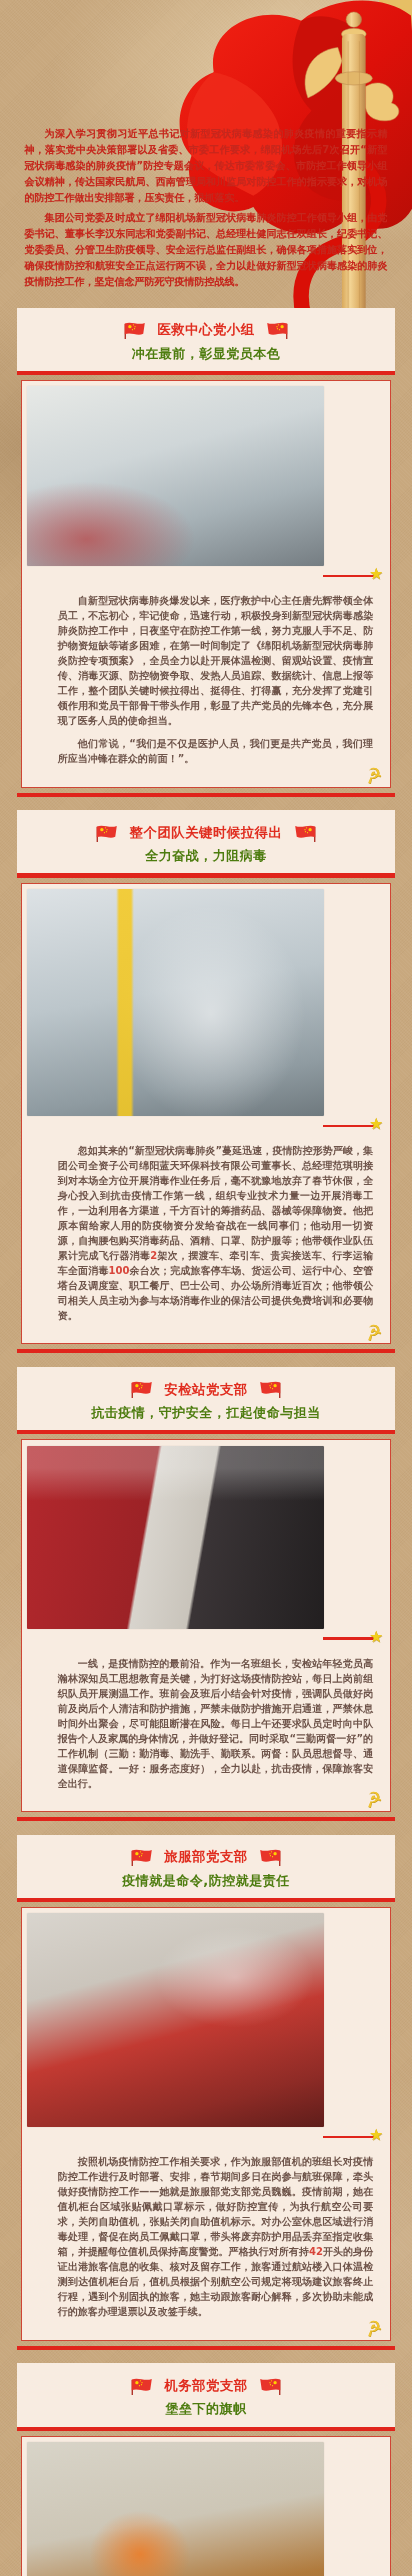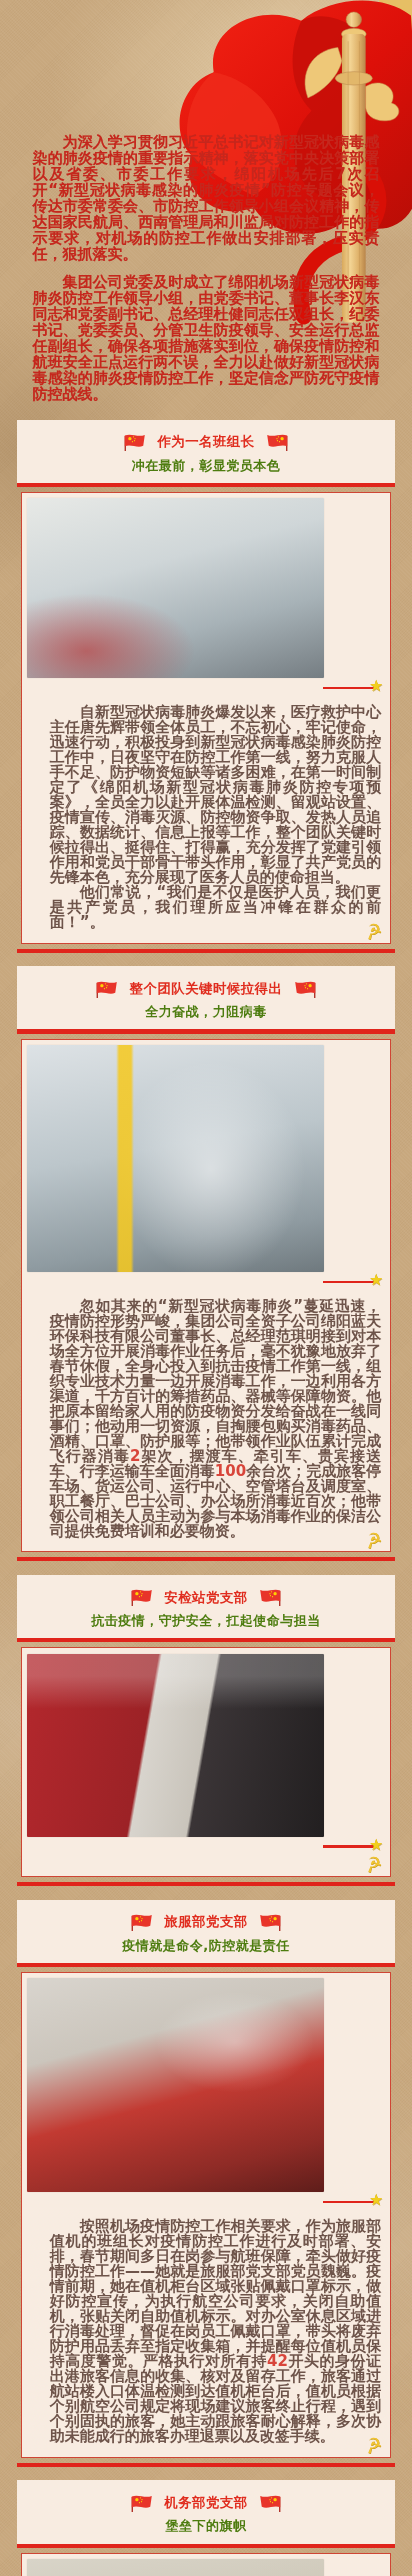--- a/index.html
+++ b/index.html
@@ -20,22 +20,22 @@
       radial-gradient(319px 289px at 96% 55%, rgba(255,255,255,.10), rgba(255,255,255,0) 60%),
       radial-gradient(361px 309px at 90% 92%, rgba(110,78,42,.16), rgba(110,78,42,0) 70%),
       repeating-linear-gradient(45deg, rgba(255,255,255,.035) 0 1px, rgba(0,0,0,0) 1px 2.6px),
       repeating-linear-gradient(-45deg, rgba(90,60,30,.035) 0 0.5px, rgba(0,0,0,0) 0.5px 2.1px);
   }
   
   .hero{position:absolute;top:0;left:0;width:412px;height:340px;z-index:1;}
   
   .intro{position:relative;z-index:2;padding:122px 20.6px 0 20.6px;}
   .intro p, .closing p{
-    margin:12px;
-    font-size:15px;line-height:16px;
+    margin:4px;
+    font-size:10px;line-height:16px;
     font-weight:bold;color:#c5271d;
     text-indent:2em;text-align:justify;
     text-shadow:0 0 0.5px rgba(197,39,29,.35);
   }
   
   #sections{position:relative;z-index:2;margin-top:17.5px;}
   .section{margin:0 17px 13.4px 17px;}
   .sec-header{background:#f8ece1;padding:13.4px 5.2px 8.2px 5.2px;text-align:center;}
   .sec-title-row{display:flex;justify-content:center;align-items:center;gap:11.3px;}
   .flag-icon{width:24px;height:18.5px;flex:0 0 auto;}
@@ -74,21 +74,21 @@
     linear-gradient(170deg,#d8d4c8 0%,#cdc6b6 40%,#b07a3c 70%,#8a5a28 100%);}
   .star-line{display:flex;justify-content:flex-end;align-items:center;height:15.5px;margin:2.1px 2.1px 0 0;}
   .star-line .line{width:52px;height:2.1px;background:#e0241b;}
   .star-line .star{
     color:#f2cf1d;font-size:15.5px;line-height:15.5px;margin-left:-6.2px;
     text-shadow:0 0 0.5px #b98d12, 0.5px 0.5px 0 rgba(185,141,18,.6);
     transform:translateY(-1px);
   }
   .box-text{margin:9.3px 4.1px 0 23px;}
   .box-text p{
-    margin:0;font-size:15px;line-height:15px;
+    margin:8px;font-size:10px;line-height:15px;
     font-weight:bold;color:#6e544a;
     text-indent:2em;text-align:justify;
   }
   .box-text .num{color:#d8453a;}
   .emblem{
     position:absolute;right:8.2px;bottom:1px;
     color:#f0c431;font-size:19.6px;line-height:1;
     transform:rotate(-18deg);
     text-shadow:0 0.5px 0 #b98d12;
   }
@@ -147,21 +147,21 @@
       <div class="sec-title-row">
         <svg class="flag-icon left" viewBox="0 0 46 36">
           <path d="M6,6 L6,35" stroke="#a8221a" stroke-width="2.5"></path>
           <path d="M5,5 C18,0 30,9 44,4 L41,25 C29,30 17,21 5,26 Z" fill="#e8342a"></path>
           <circle cx="15" cy="11" r="3.2" fill="#ffd200"></circle>
           <circle cx="22" cy="7.5" r="1.2" fill="#ffd200"></circle>
           <circle cx="25" cy="11" r="1.2" fill="#ffd200"></circle>
           <circle cx="24" cy="15" r="1.2" fill="#ffd200"></circle>
           <circle cx="20" cy="17" r="1.2" fill="#ffd200"></circle>
         </svg>
-        <span class="sec-title">作为一名班组长</span>
+        <span class="sec-title">医救中心党小组</span>
         <svg class="flag-icon right" viewBox="0 0 46 36">
           <path d="M6,6 L6,35" stroke="#a8221a" stroke-width="2.5"></path>
           <path d="M5,5 C18,0 30,9 44,4 L41,25 C29,30 17,21 5,26 Z" fill="#e8342a"></path>
           <circle cx="15" cy="11" r="3.2" fill="#ffd200"></circle>
           <circle cx="22" cy="7.5" r="1.2" fill="#ffd200"></circle>
           <circle cx="25" cy="11" r="1.2" fill="#ffd200"></circle>
           <circle cx="24" cy="15" r="1.2" fill="#ffd200"></circle>
           <circle cx="20" cy="17" r="1.2" fill="#ffd200"></circle>
         </svg>
       </div>
@@ -249,20 +249,21 @@
       <div class="sec-subtitle">抗击疫情，守护安全，扛起使命与担当</div>
     </div>
     <div class="sec-bar"></div>
     <div class="sec-body">
       <div class="photo p3"></div>
       <div class="star-line">
         <div class="line"></div>
         <div class="star">★</div>
       </div>
       <div class="box-text">
+            <p>一线，是疫情防控的最前沿。作为一名班组长，安检站年轻党员高瀚林深知员工思想教育是关键，为打好这场疫情防控站，每日上岗前组织队员开展测温工作。班前会及班后小结会针对疫情，强调队员做好岗前及岗后个人清洁和防护措施，严禁未做防护措施开启通道，严禁休息时间外出聚会，尽可能阻断潜在风险。每日上午还要求队员定时向中队报告个人及家属的身体情况，并做好登记。同时采取“三勤两督一好”的工作机制（三勤：勤消毒、勤洗手、勤联系。两督：队员思想督导、通道保障监督。一好：服务态度好），全力以赴，抗击疫情，保障旅客安全出行。</p>
           </div>
       <div class="emblem">☭</div>
     </div>
     <div class="sec-bar bottom"></div>
   </div>
 
   <div class="section">
     <div class="sec-header">
       <div class="sec-title-row">
         <svg class="flag-icon left" viewBox="0 0 46 36">

